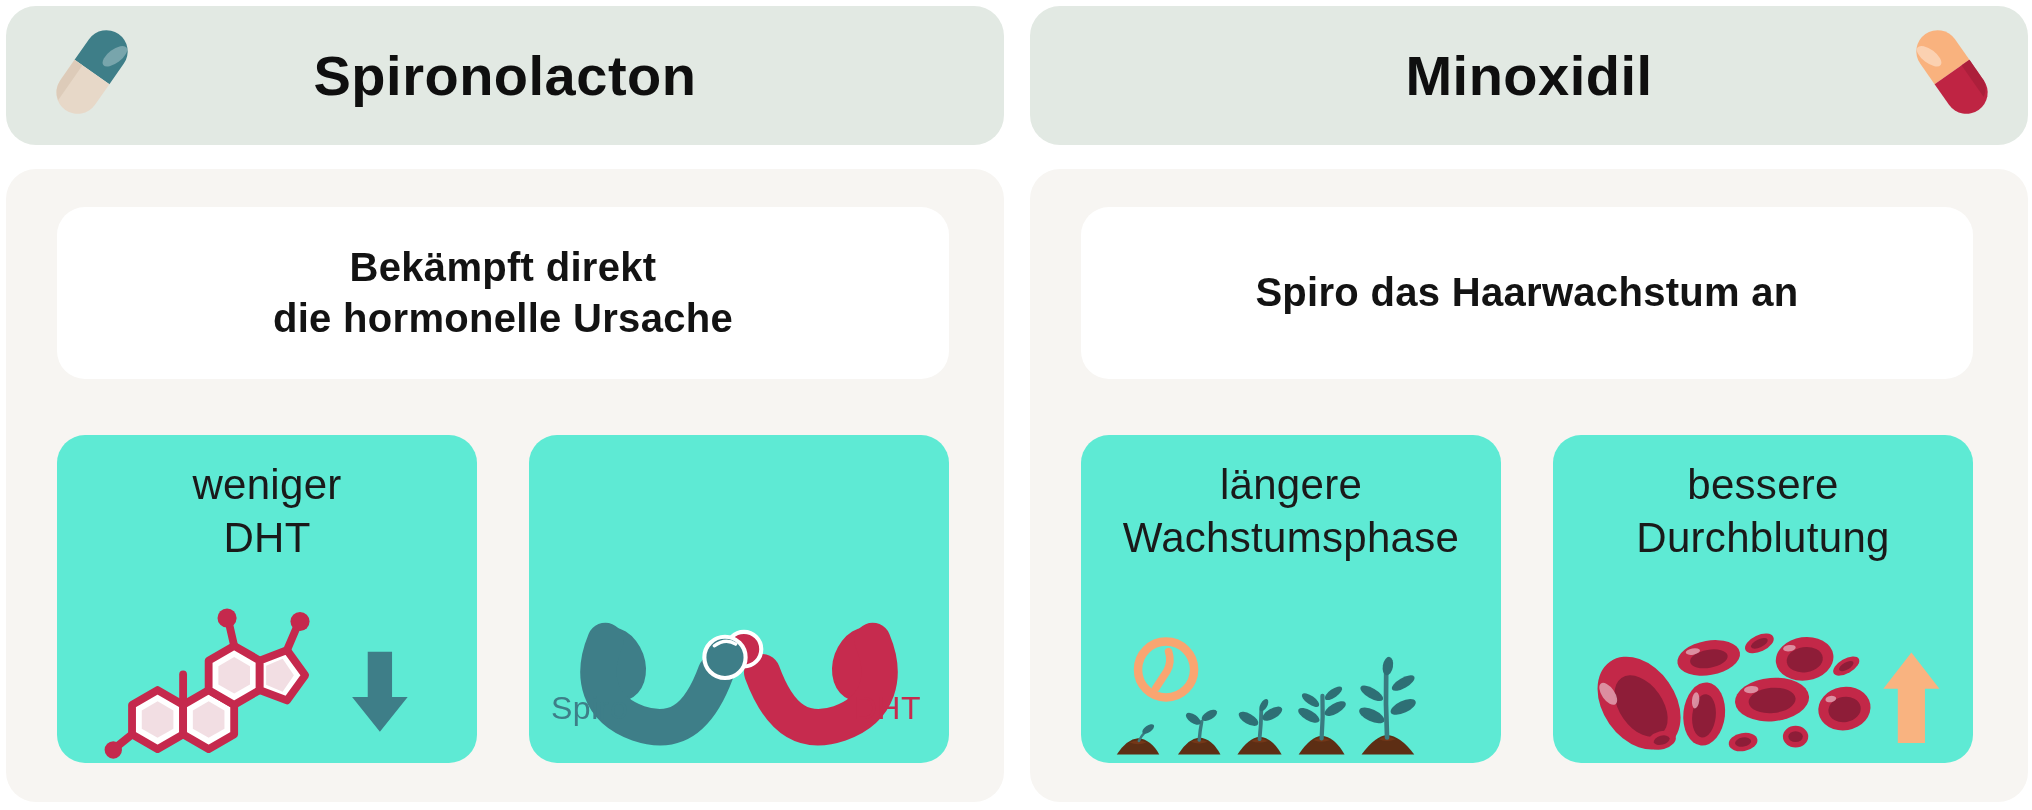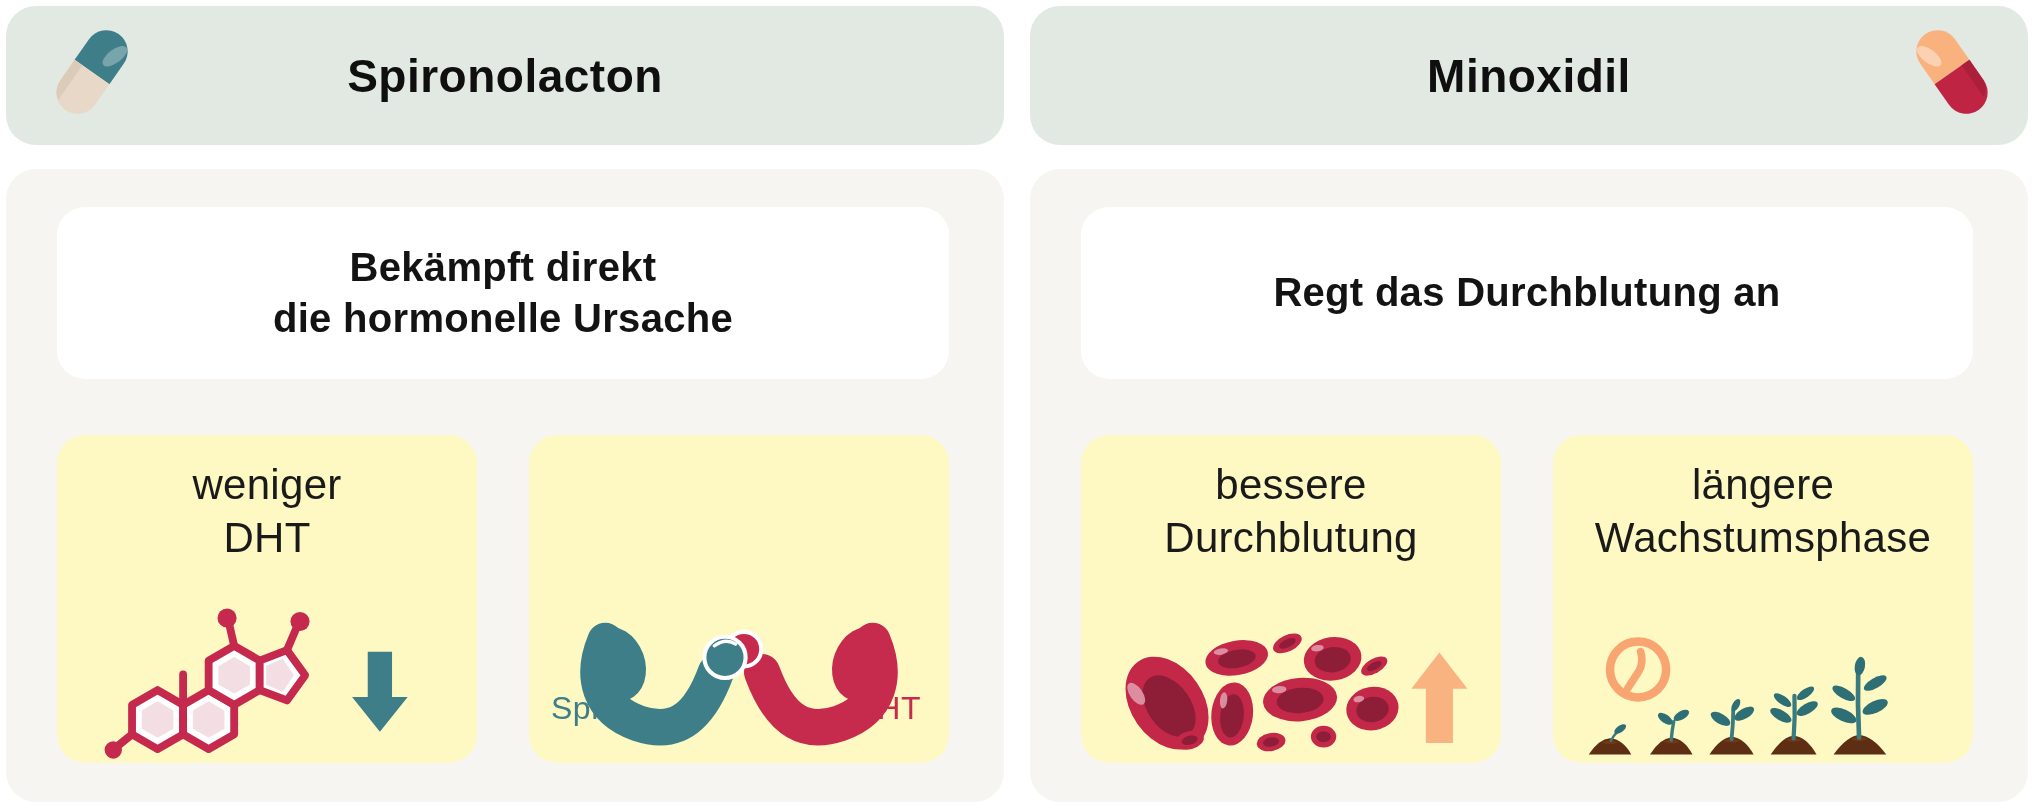--- a/index.html
+++ b/index.html
@@ -7,38 +7,38 @@
               font-family:"Liberation Sans", sans-serif; color:#131313; }
   .canvas { position:relative; width:2032px; height:810px; }
 
   .column { position:absolute; top:0; height:810px; width:998px; }
   .col-left  { left:6px; }
   .col-right { left:1030px; }
 
   .col-header { position:absolute; top:6px; left:0; width:100%; height:139px;
                 background:#e2e9e3; border-radius:30px;
                 display:flex; align-items:center; justify-content:center; }
-  .col-title { font-size:46px; font-weight:700; letter-spacing:0.5px; color:#0f0f0f; }
+  .col-title { font-size:56px; font-weight:700; letter-spacing:0.5px; color:#0f0f0f; }
 
   .capsule { position:absolute; top:8px; width:116px; height:116px; }
   .capsule.pos-left  { left:28px; }
   .capsule.pos-right { right:18px; }
 
   .panel { position:absolute; top:169px; left:0; width:100%; height:633px;
            background:#f7f5f2; border-radius:30px; }
 
   .main-card { position:absolute; top:38px; left:51px; right:55px; height:172px;
                background:#ffffff; border-radius:28px;
                display:flex; align-items:center; justify-content:center; }
   .main-text { font-size:40px; font-weight:700; line-height:1.28; text-align:center;
                white-space:pre-line; letter-spacing:0.3px; }
 
   .sub-row { position:absolute; top:266px; left:51px; right:55px; bottom:39px;
              display:flex; gap:52px; }
-  .sub-card { flex:1 1 0; background:#fef9c3; border-radius:28px; position:relative;
+  .sub-card { flex:1 1 0; background:#5eead4; border-radius:28px; position:relative;
               display:flex; flex-direction:column; align-items:center; padding-top:24px; }
   .sub-label { font-size:42px; font-weight:400; line-height:1.26; text-align:center;
                white-space:pre-line; letter-spacing:0.3px; color:#1a1a1a; }
   .icon-area { flex:1 1 auto; width:100%; position:relative;
                display:flex; align-items:flex-end; justify-content:center; }
 
   .arm-label { position:absolute; font-size:32px; letter-spacing:0.5px; }
   .arm-label.teal    { left:22px;  bottom:36px; color:#3e7e88; }
   .arm-label.crimson { right:28px; bottom:36px; color:#c62b4e; }
 </style>
@@ -131,86 +131,24 @@
             <path d="M38 60 V86 a22 22 0 0 0 44 0 V60 Z" fill="#bf2443"></path>
             <path d="M72 60 L72 100 a22 22 0 0 0 10 -14 V60 Z" fill="#a81e3a" opacity="0.8"></path>
             <ellipse cx="50" cy="33" rx="7" ry="15" fill="#ffffff" opacity="0.40" transform="rotate(-18 50 33)"></ellipse>
           </g>
         </svg>
       </span>
     </header>
 
     <div class="panel">
       <div class="main-card">
-        <p class="main-text">Regt das Durchblutung an</p>
+        <p class="main-text">Spiro das Haarwachstum an</p>
       </div>
 
       <div class="sub-row">
-
-        <div class="sub-card">
-          <p class="sub-label">bessere
-Durchblutung</p>
-          <div class="icon-area">
-            <svg viewBox="0 0 420 150" width="380" height="136">
-              <g>
-                <g transform="translate(73,84) rotate(-35)">
-                  <ellipse rx="40" ry="56" fill="#c32848"></ellipse>
-                  <ellipse rx="24" ry="38" cy="4" fill="#8e1d38"></ellipse>
-                  <ellipse rx="7" ry="14" cx="-22" cy="-28" fill="#e1a0b0" opacity="0.85"></ellipse>
-                </g>
-                <g transform="translate(150,34) rotate(-10)">
-                  <ellipse rx="35" ry="19" fill="#c32848"></ellipse>
-                  <ellipse rx="21" ry="10" cy="1" fill="#8e1d38"></ellipse>
-                  <ellipse rx="8" ry="3.5" cx="-16" cy="-10" fill="#e1a0b0" opacity="0.85"></ellipse>
-                </g>
-                <g transform="translate(206,18) rotate(-25)">
-                  <ellipse rx="17" ry="9" fill="#c32848"></ellipse>
-                  <ellipse rx="10" ry="4.5" fill="#8e1d38"></ellipse>
-                </g>
-                <g transform="translate(256,35) rotate(-8)">
-                  <ellipse rx="32" ry="24" fill="#c32848"></ellipse>
-                  <ellipse rx="20" ry="14" cy="1" fill="#8e1d38"></ellipse>
-                  <ellipse rx="7" ry="3.5" cx="-15" cy="-14" fill="#e1a0b0" opacity="0.85"></ellipse>
-                </g>
-                <g transform="translate(302,43) rotate(-30)">
-                  <ellipse rx="16" ry="8" fill="#c32848"></ellipse>
-                  <ellipse rx="9" ry="4" fill="#8e1d38"></ellipse>
-                </g>
-                <g transform="translate(145,96) rotate(6)">
-                  <ellipse rx="23" ry="35" fill="#c32848"></ellipse>
-                  <ellipse rx="13" ry="24" cy="2" fill="#8e1d38"></ellipse>
-                  <ellipse rx="4" ry="9" cx="-11" cy="-14" fill="#e1a0b0" opacity="0.85"></ellipse>
-                </g>
-                <g transform="translate(220,80) rotate(-5)">
-                  <ellipse rx="41" ry="24" fill="#c32848"></ellipse>
-                  <ellipse rx="26" ry="14" cy="1" fill="#8e1d38"></ellipse>
-                  <ellipse rx="8" ry="4" cx="-22" cy="-13" fill="#e1a0b0" opacity="0.85"></ellipse>
-                </g>
-                <g transform="translate(300,90) rotate(-10)">
-                  <ellipse rx="29" ry="24" fill="#c32848"></ellipse>
-                  <ellipse rx="18" ry="14" cy="1" fill="#8e1d38"></ellipse>
-                  <ellipse rx="6" ry="3.5" cx="-13" cy="-13" fill="#e1a0b0" opacity="0.85"></ellipse>
-                </g>
-                <g transform="translate(98,125) rotate(-15)">
-                  <ellipse rx="16" ry="10" fill="#c32848"></ellipse>
-                  <ellipse rx="9" ry="5" fill="#8e1d38"></ellipse>
-                </g>
-                <g transform="translate(188,127) rotate(-10)">
-                  <ellipse rx="16" ry="10" fill="#c32848"></ellipse>
-                  <ellipse rx="9" ry="5" fill="#8e1d38"></ellipse>
-                </g>
-                <g transform="translate(246,121)">
-                  <ellipse rx="14" ry="12" fill="#c32848"></ellipse>
-                  <ellipse rx="8" ry="6" fill="#8e1d38"></ellipse>
-                </g>
-              </g>
-              <path d="M374 28 l31 40 h-16 v60 h-30 v-60 h-16 z" fill="#f9b380"></path>
-            </svg>
-          </div>
-        </div>
 
         <div class="sub-card">
           <p class="sub-label">längere
 Wachstumsphase</p>
           <div class="icon-area">
             <svg viewBox="0 0 470 160" width="400" height="136">
               <circle cx="88" cy="50" r="33" fill="none" stroke="#f9a571" stroke-width="10"></circle>
               <path d="M91 29 q4 12 -2 23 M89 52 L76 72" fill="none" stroke="#f9a571" stroke-width="9" stroke-linecap="round"></path>
               <g fill="#5d2e14">
                 <path d="M30 150 Q42 132 55 131 Q70 132 80 150 Z"></path>
@@ -247,17 +185,79 @@
                 <ellipse rx="16" ry="7" transform="translate(330,104) rotate(25)"></ellipse>
                 <ellipse rx="16" ry="7" transform="translate(367,94) rotate(-25)"></ellipse>
                 <ellipse rx="15" ry="6" transform="translate(330,78) rotate(30)"></ellipse>
                 <ellipse rx="15" ry="6" transform="translate(367,66) rotate(-30)"></ellipse>
                 <ellipse rx="6" ry="11" transform="translate(349,46) rotate(10)"></ellipse>
               </g>
             </svg>
           </div>
         </div>
 
+        <div class="sub-card">
+          <p class="sub-label">bessere
+Durchblutung</p>
+          <div class="icon-area">
+            <svg viewBox="0 0 420 150" width="380" height="136">
+              <g>
+                <g transform="translate(73,84) rotate(-35)">
+                  <ellipse rx="40" ry="56" fill="#c32848"></ellipse>
+                  <ellipse rx="24" ry="38" cy="4" fill="#8e1d38"></ellipse>
+                  <ellipse rx="7" ry="14" cx="-22" cy="-28" fill="#e1a0b0" opacity="0.85"></ellipse>
+                </g>
+                <g transform="translate(150,34) rotate(-10)">
+                  <ellipse rx="35" ry="19" fill="#c32848"></ellipse>
+                  <ellipse rx="21" ry="10" cy="1" fill="#8e1d38"></ellipse>
+                  <ellipse rx="8" ry="3.5" cx="-16" cy="-10" fill="#e1a0b0" opacity="0.85"></ellipse>
+                </g>
+                <g transform="translate(206,18) rotate(-25)">
+                  <ellipse rx="17" ry="9" fill="#c32848"></ellipse>
+                  <ellipse rx="10" ry="4.5" fill="#8e1d38"></ellipse>
+                </g>
+                <g transform="translate(256,35) rotate(-8)">
+                  <ellipse rx="32" ry="24" fill="#c32848"></ellipse>
+                  <ellipse rx="20" ry="14" cy="1" fill="#8e1d38"></ellipse>
+                  <ellipse rx="7" ry="3.5" cx="-15" cy="-14" fill="#e1a0b0" opacity="0.85"></ellipse>
+                </g>
+                <g transform="translate(302,43) rotate(-30)">
+                  <ellipse rx="16" ry="8" fill="#c32848"></ellipse>
+                  <ellipse rx="9" ry="4" fill="#8e1d38"></ellipse>
+                </g>
+                <g transform="translate(145,96) rotate(6)">
+                  <ellipse rx="23" ry="35" fill="#c32848"></ellipse>
+                  <ellipse rx="13" ry="24" cy="2" fill="#8e1d38"></ellipse>
+                  <ellipse rx="4" ry="9" cx="-11" cy="-14" fill="#e1a0b0" opacity="0.85"></ellipse>
+                </g>
+                <g transform="translate(220,80) rotate(-5)">
+                  <ellipse rx="41" ry="24" fill="#c32848"></ellipse>
+                  <ellipse rx="26" ry="14" cy="1" fill="#8e1d38"></ellipse>
+                  <ellipse rx="8" ry="4" cx="-22" cy="-13" fill="#e1a0b0" opacity="0.85"></ellipse>
+                </g>
+                <g transform="translate(300,90) rotate(-10)">
+                  <ellipse rx="29" ry="24" fill="#c32848"></ellipse>
+                  <ellipse rx="18" ry="14" cy="1" fill="#8e1d38"></ellipse>
+                  <ellipse rx="6" ry="3.5" cx="-13" cy="-13" fill="#e1a0b0" opacity="0.85"></ellipse>
+                </g>
+                <g transform="translate(98,125) rotate(-15)">
+                  <ellipse rx="16" ry="10" fill="#c32848"></ellipse>
+                  <ellipse rx="9" ry="5" fill="#8e1d38"></ellipse>
+                </g>
+                <g transform="translate(188,127) rotate(-10)">
+                  <ellipse rx="16" ry="10" fill="#c32848"></ellipse>
+                  <ellipse rx="9" ry="5" fill="#8e1d38"></ellipse>
+                </g>
+                <g transform="translate(246,121)">
+                  <ellipse rx="14" ry="12" fill="#c32848"></ellipse>
+                  <ellipse rx="8" ry="6" fill="#8e1d38"></ellipse>
+                </g>
+              </g>
+              <path d="M374 28 l31 40 h-16 v60 h-30 v-60 h-16 z" fill="#f9b380"></path>
+            </svg>
+          </div>
+        </div>
+
       </div>
     </div>
   </section>
 
 </div>
 
 </body></html>

